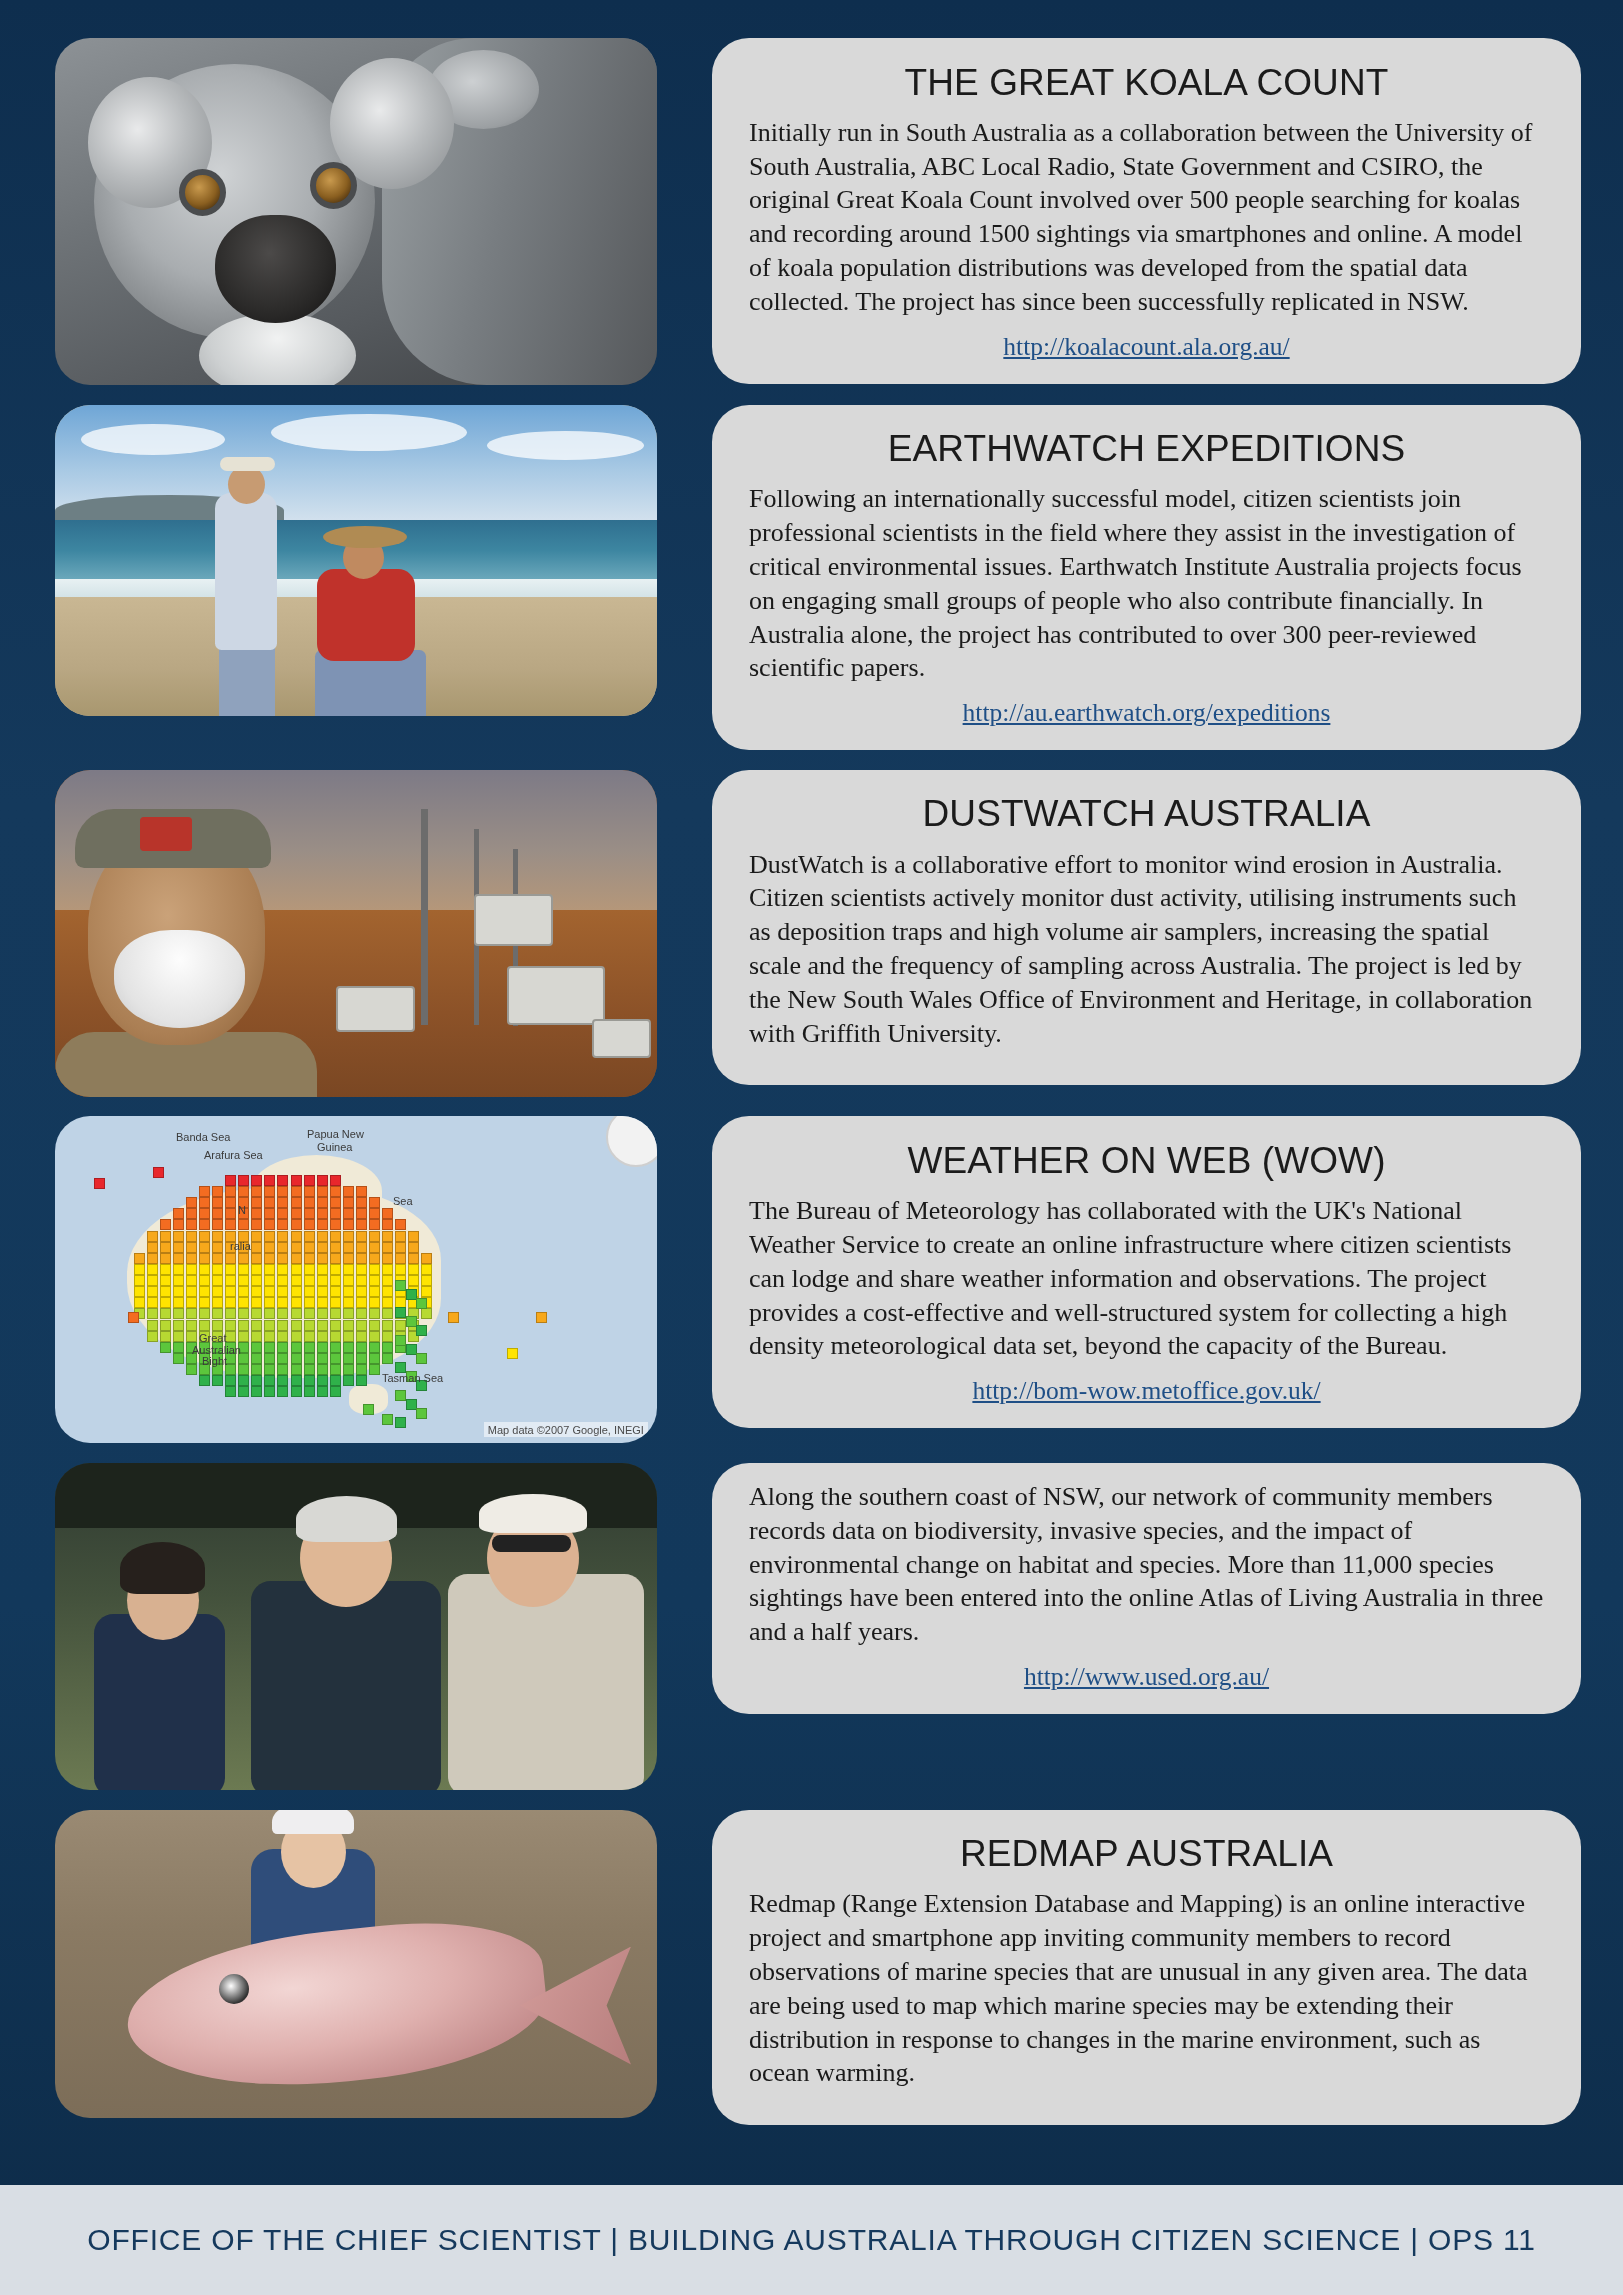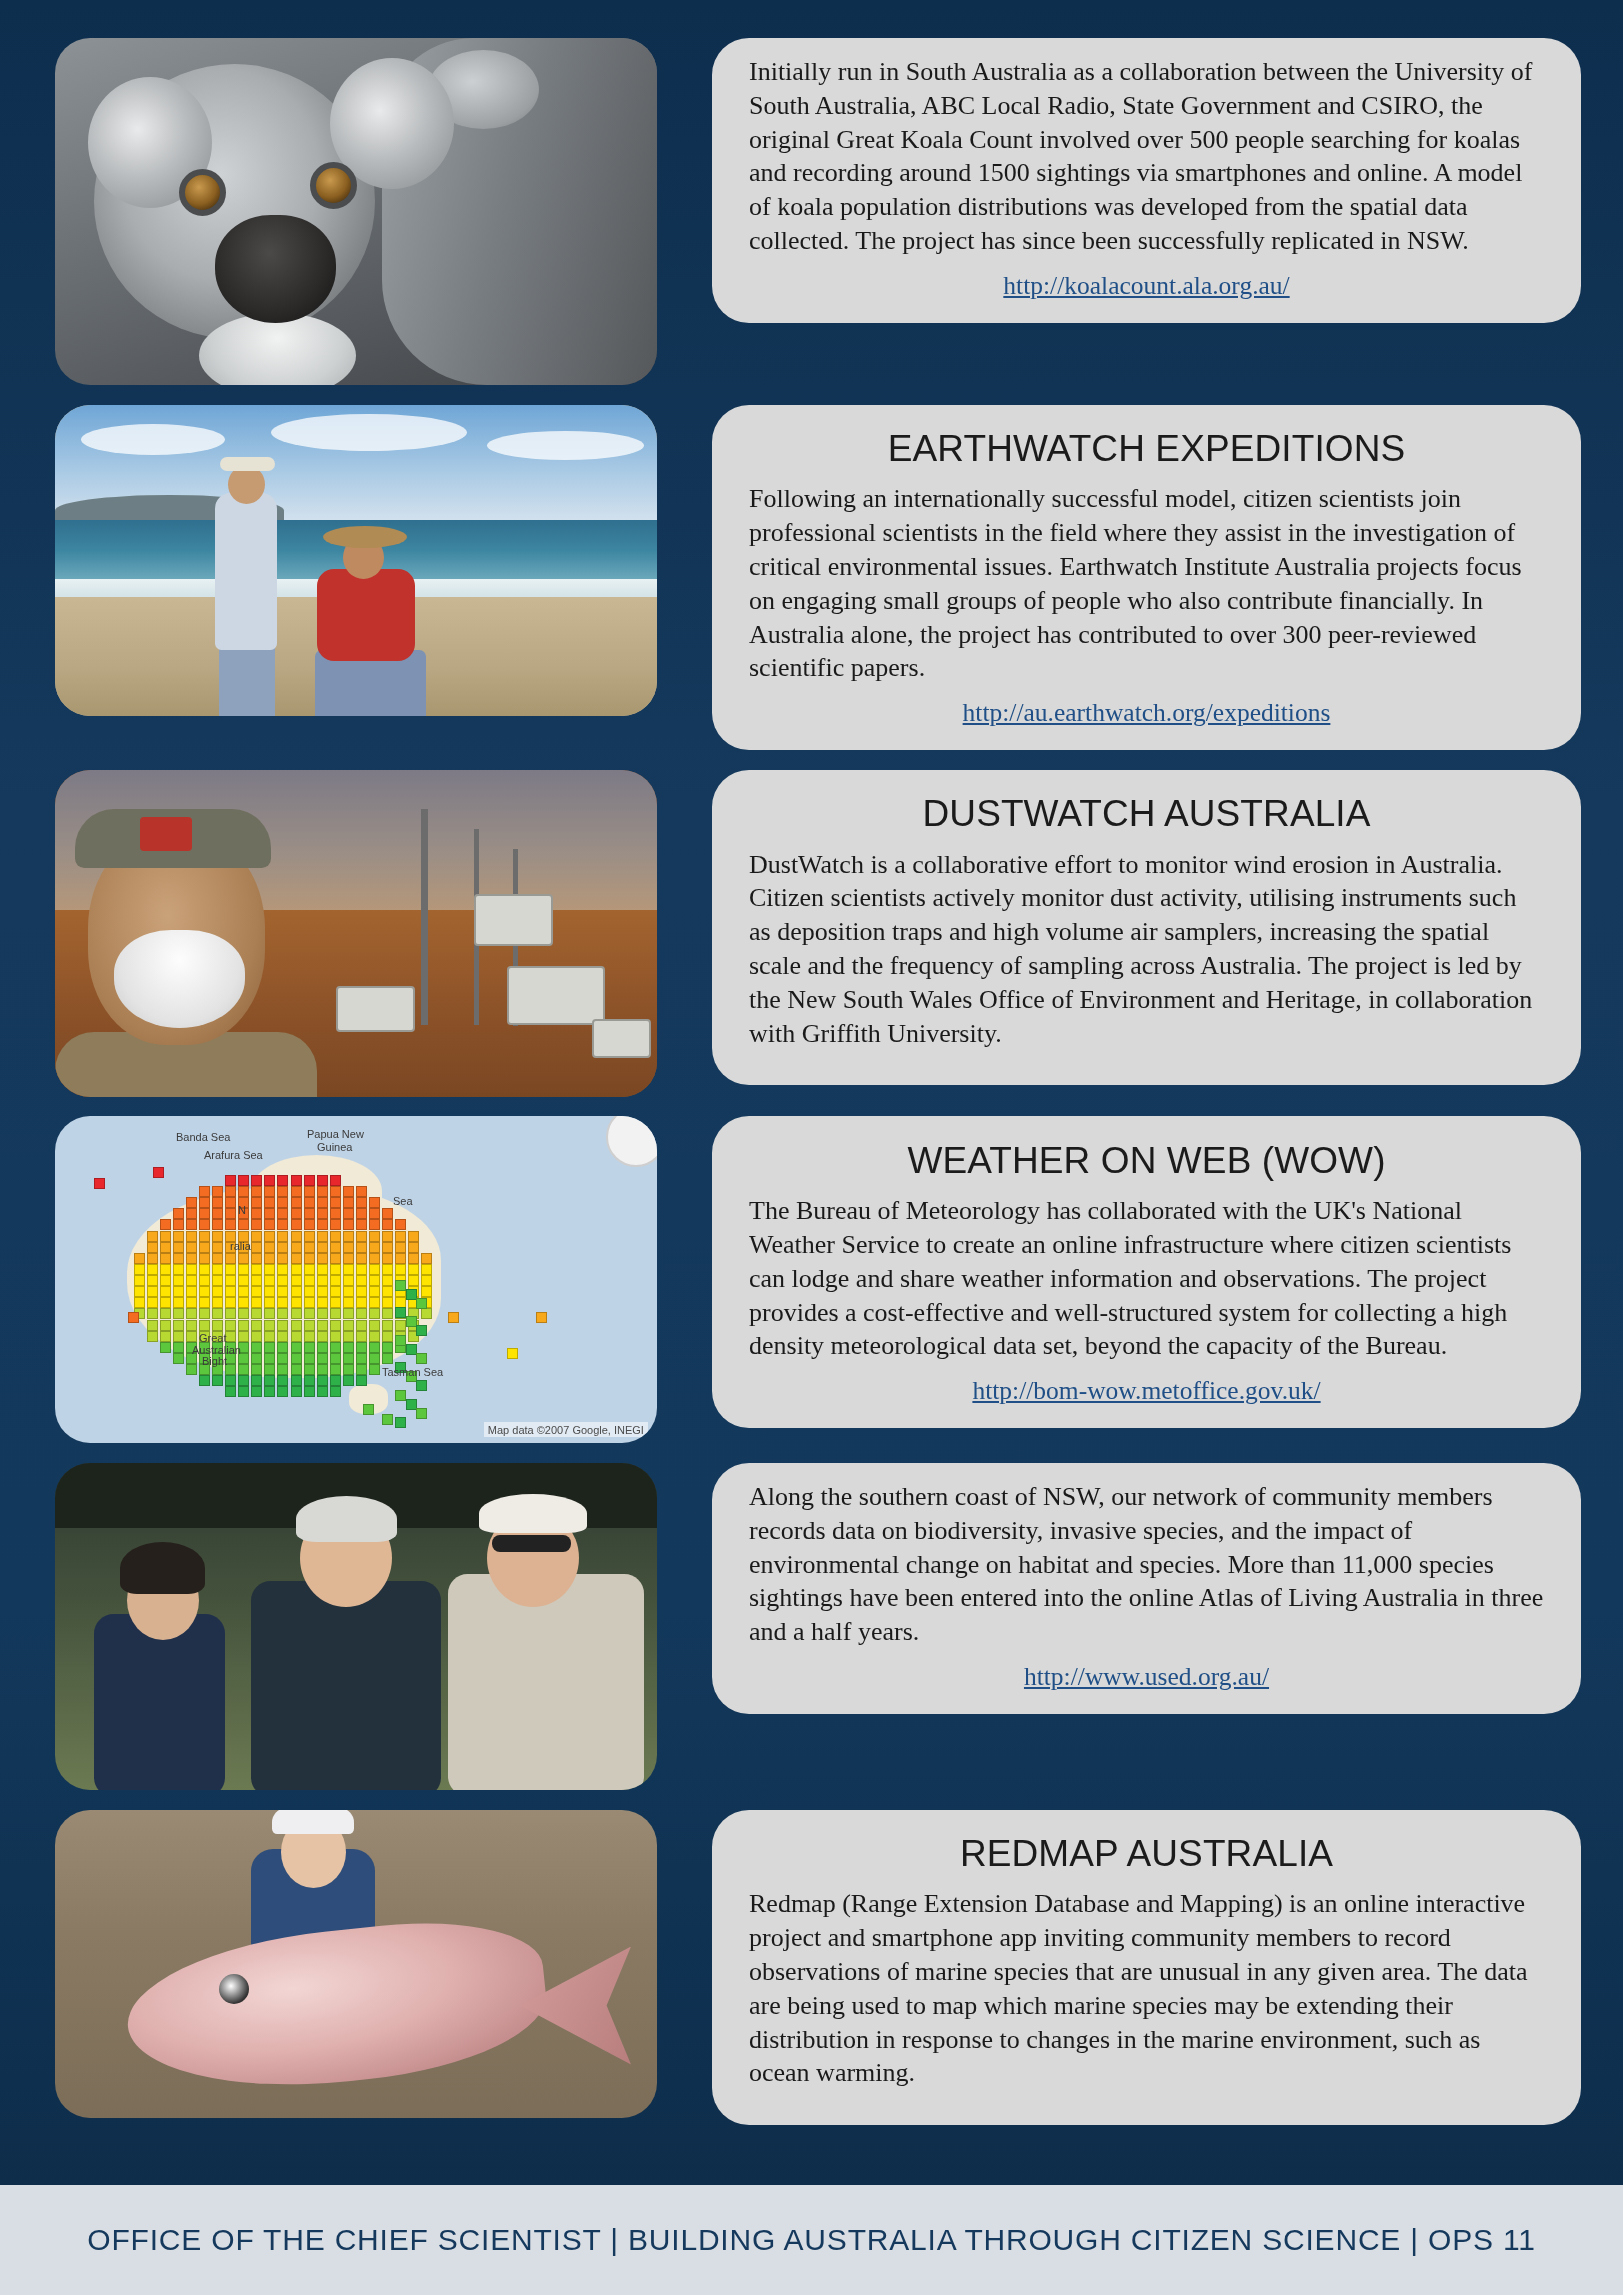--- a/index.html
+++ b/index.html
@@ -213,20 +213,21 @@
         <div class="k-head">
           <div class="k-ear l"></div>
           <div class="k-ear r"></div>
           <div class="k-chin"></div>
           <div class="k-eye l"></div>
           <div class="k-eye r"></div>
           <div class="k-nose"></div>
         </div>
       </div>
       <div class="card">
+        <h2>THE GREAT KOALA COUNT</h2>
         <p>Initially run in South Australia as a collaboration between the University of South Australia, ABC Local Radio, State Government and CSIRO, the original Great Koala Count involved over 500 people searching for koalas and recording around 1500 sightings via smartphones and online. A model of koala population distributions was developed from the spatial data collected. The project has since been successfully replicated in NSW.</p>
         <a class="link" href="#">http://koalacount.ala.org.au/</a>
       </div>
     </div>
 
     <div class="row">
       <div class="thumb earth">
         <div class="img" style="background:#c9b793"></div>
         <div class="beach-sky"></div>
         <div class="beach-cloud" style="left:26px;top:19.6px;width:144px;height:31px;"></div>
@@ -681,21 +682,21 @@
             <div class="wow-label" style="left: 121px; top: 14.4px;">Banda Sea</div>
             <div class="wow-label" style="left: 149px; top: 33px;">Arafura Sea</div>
             <div class="wow-label" style="left: 252px; top: 11.8px;">Papua New</div>
             <div class="wow-label" style="left: 262px; top: 25px;">Guinea</div>
             <div class="wow-label" style="left: 338px; top: 79px;">Sea</div>
             <div class="wow-label" style="left: 183px; top: 88px;">N</div>
             <div class="wow-label" style="left: 175px; top: 124px;">ralia</div>
             <div class="wow-label" style="left: 144px; top: 216px;">Great</div>
             <div class="wow-label" style="left: 137px; top: 228px;">Australian</div>
             <div class="wow-label" style="left: 147px; top: 239px;">Bight</div>
-            <div class="wow-label" style="left: 327px; top: 250px;">Tasman Sea</div>
+            <div class="wow-label" style="left: 327px; top: 256px;">Tasman Sea</div>
           </div>
         <div class="wow-credit">Map data ©2007 Google, INEGI</div>
       </div>
       <div class="card">
         <h2>WEATHER ON WEB (WOW)</h2>
         <p>The Bureau of Meteorology has collaborated with the UK's National Weather Service to create an online infrastructure where citizen scientists can lodge and share weather information and observations. The project provides a cost-effective and well-structured system for collecting a high density meteorological data set, beyond the capacity of the Bureau.</p>
         <a class="link" href="#">http://bom-wow.metoffice.gov.uk/</a>
       </div>
     </div>
 

